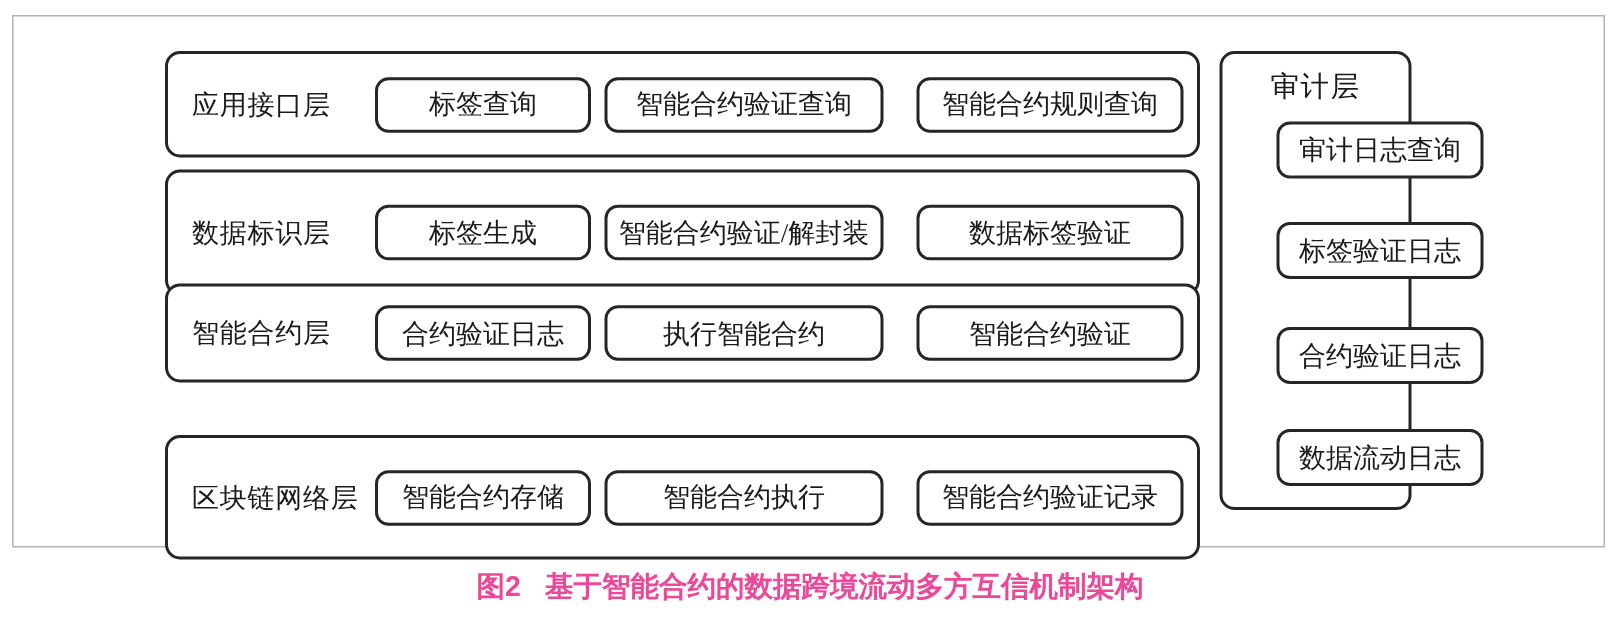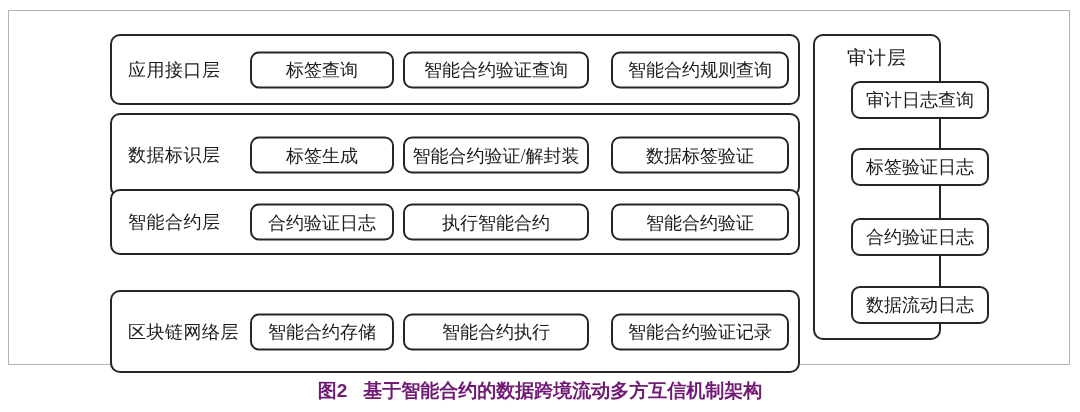--- a/index.html
+++ b/index.html
@@ -93,21 +93,21 @@
   .ab-3 { top: 182px; }
   .ab-4 { top: 250px; }
   
   .caption {
     position: absolute;
     left: 0; right: 0; top: 378px;
     text-align: center;
     font-family: "Liberation Sans", "DejaVu Sans", sans-serif;
     font-weight: 700;
     font-size: 19px;
-    color: #701a75;
+    color: #ec4899;
     white-space: nowrap;
   }
   .caption .fig-label { margin-right: 16px; }
 </style>
 </head>
 <body>
 
 <div class="canvas">
 
   <div class="outer-frame"></div>

